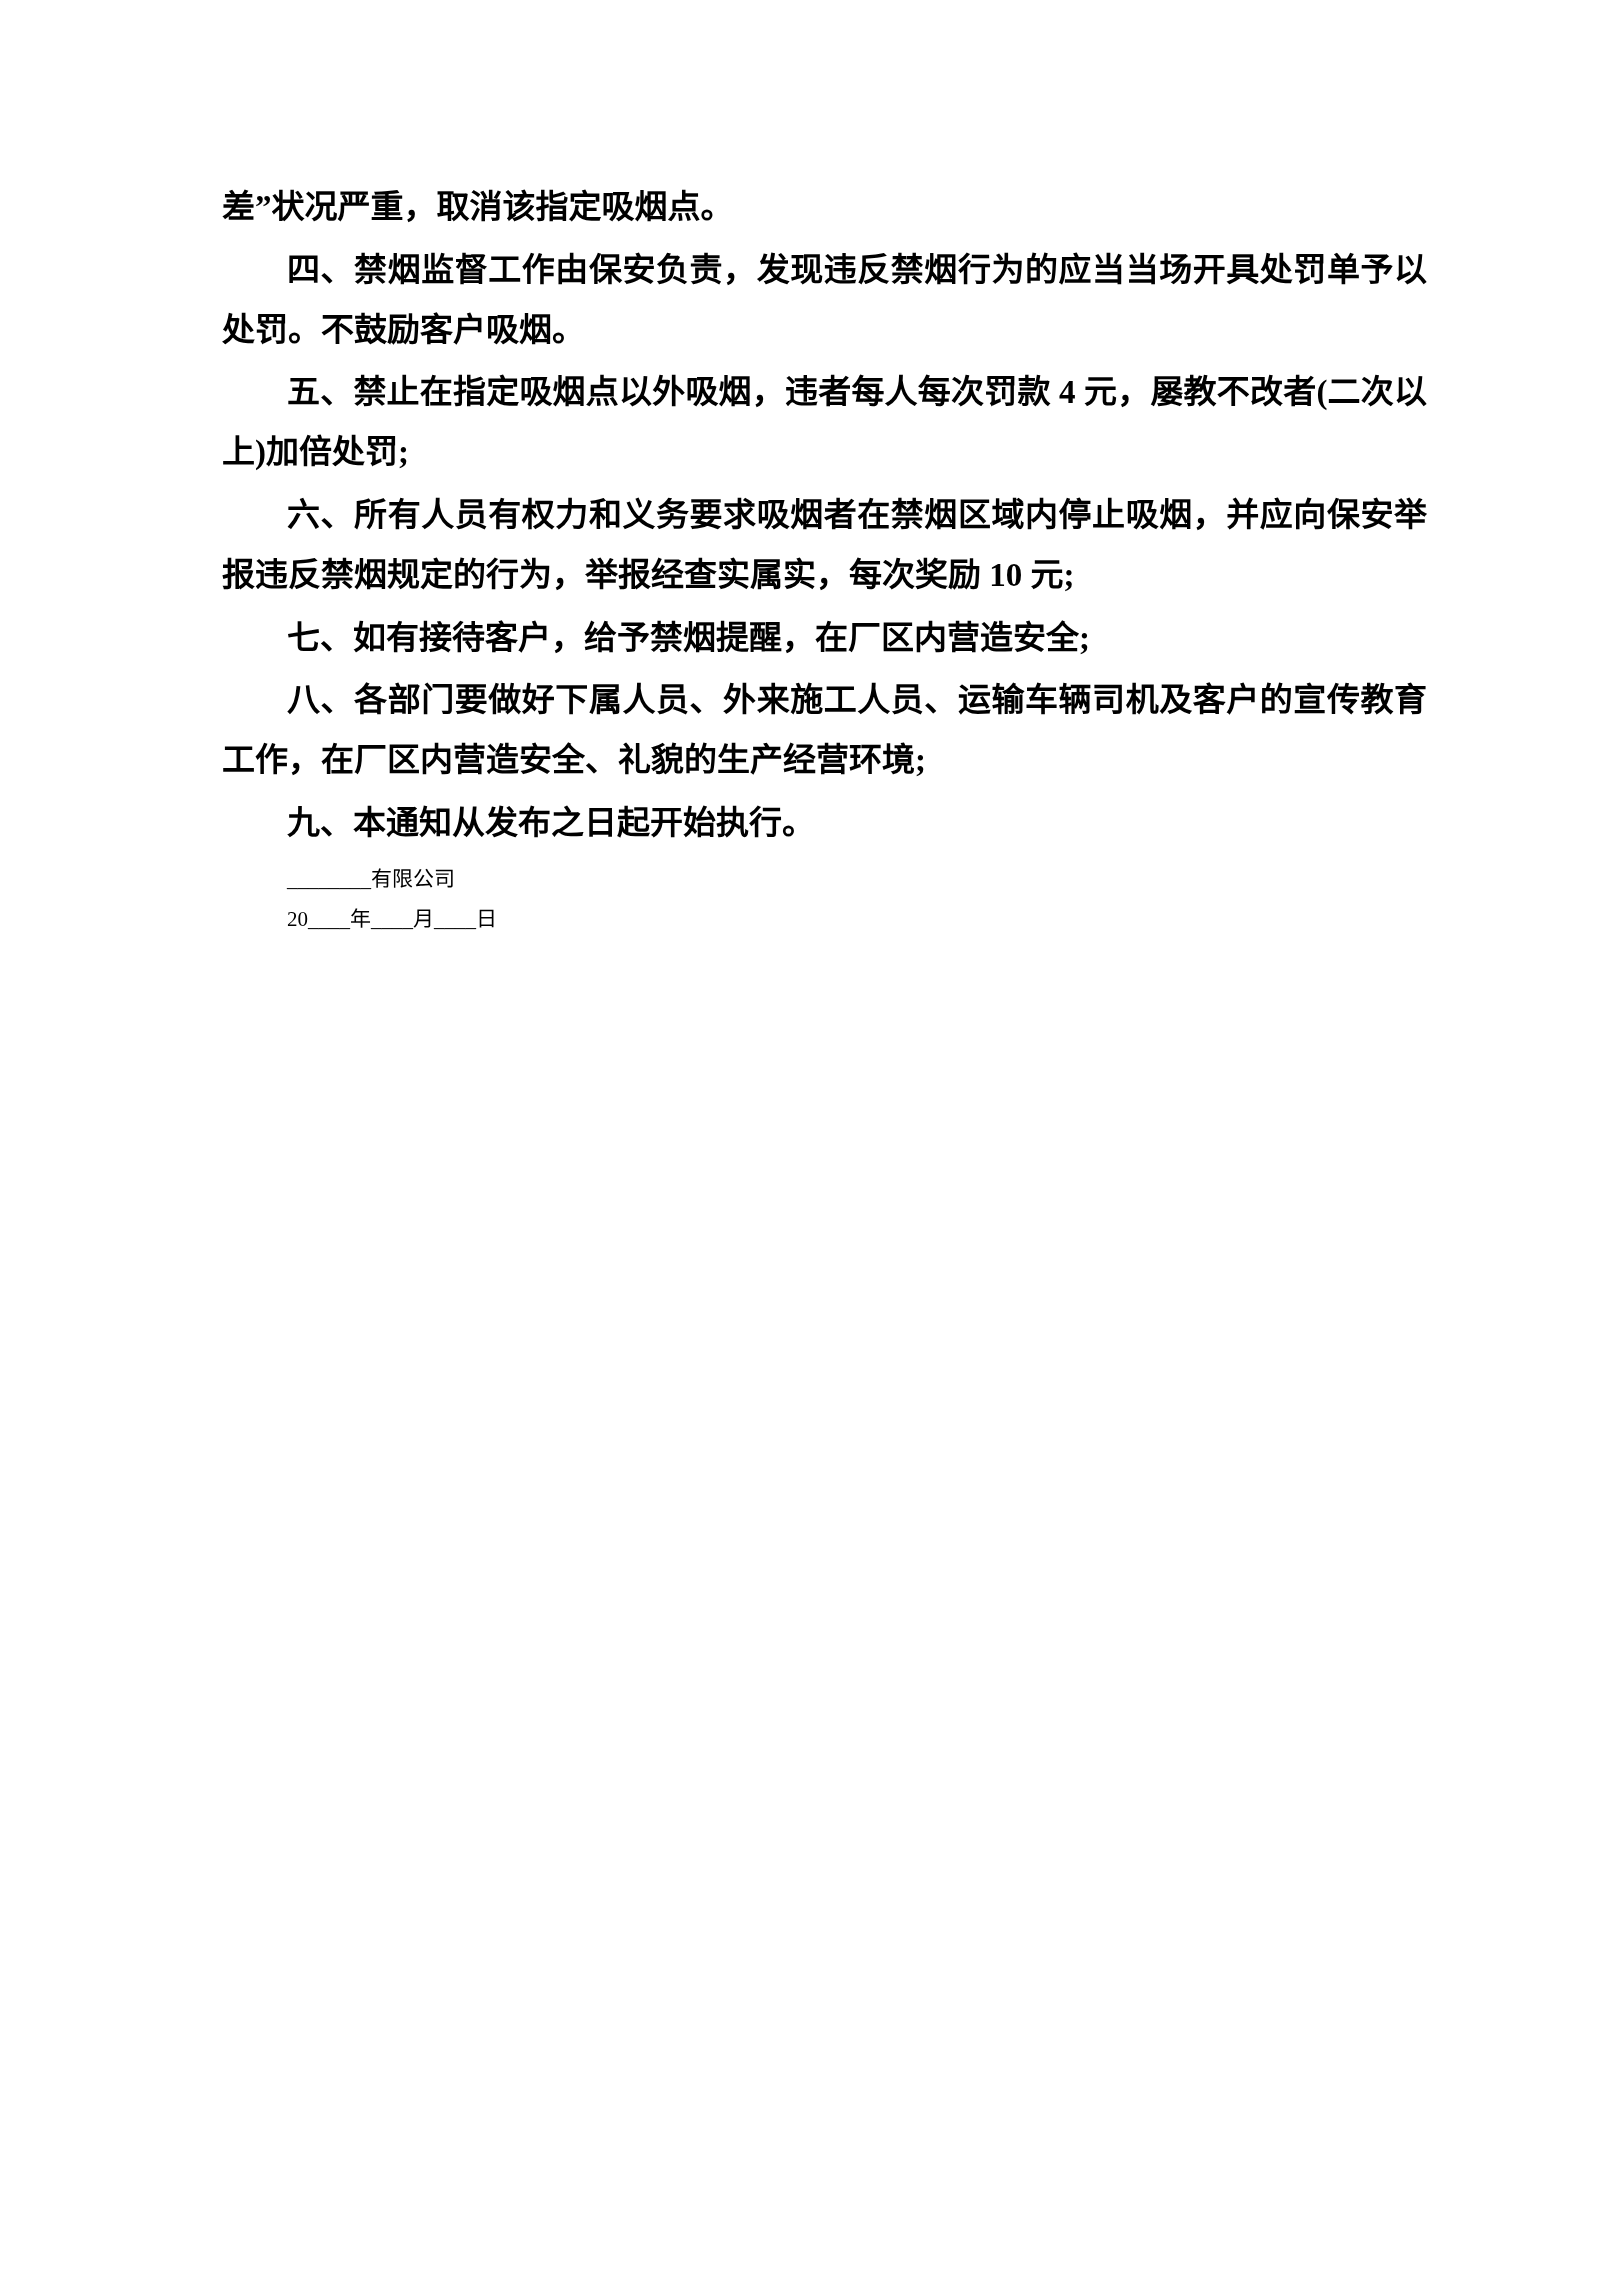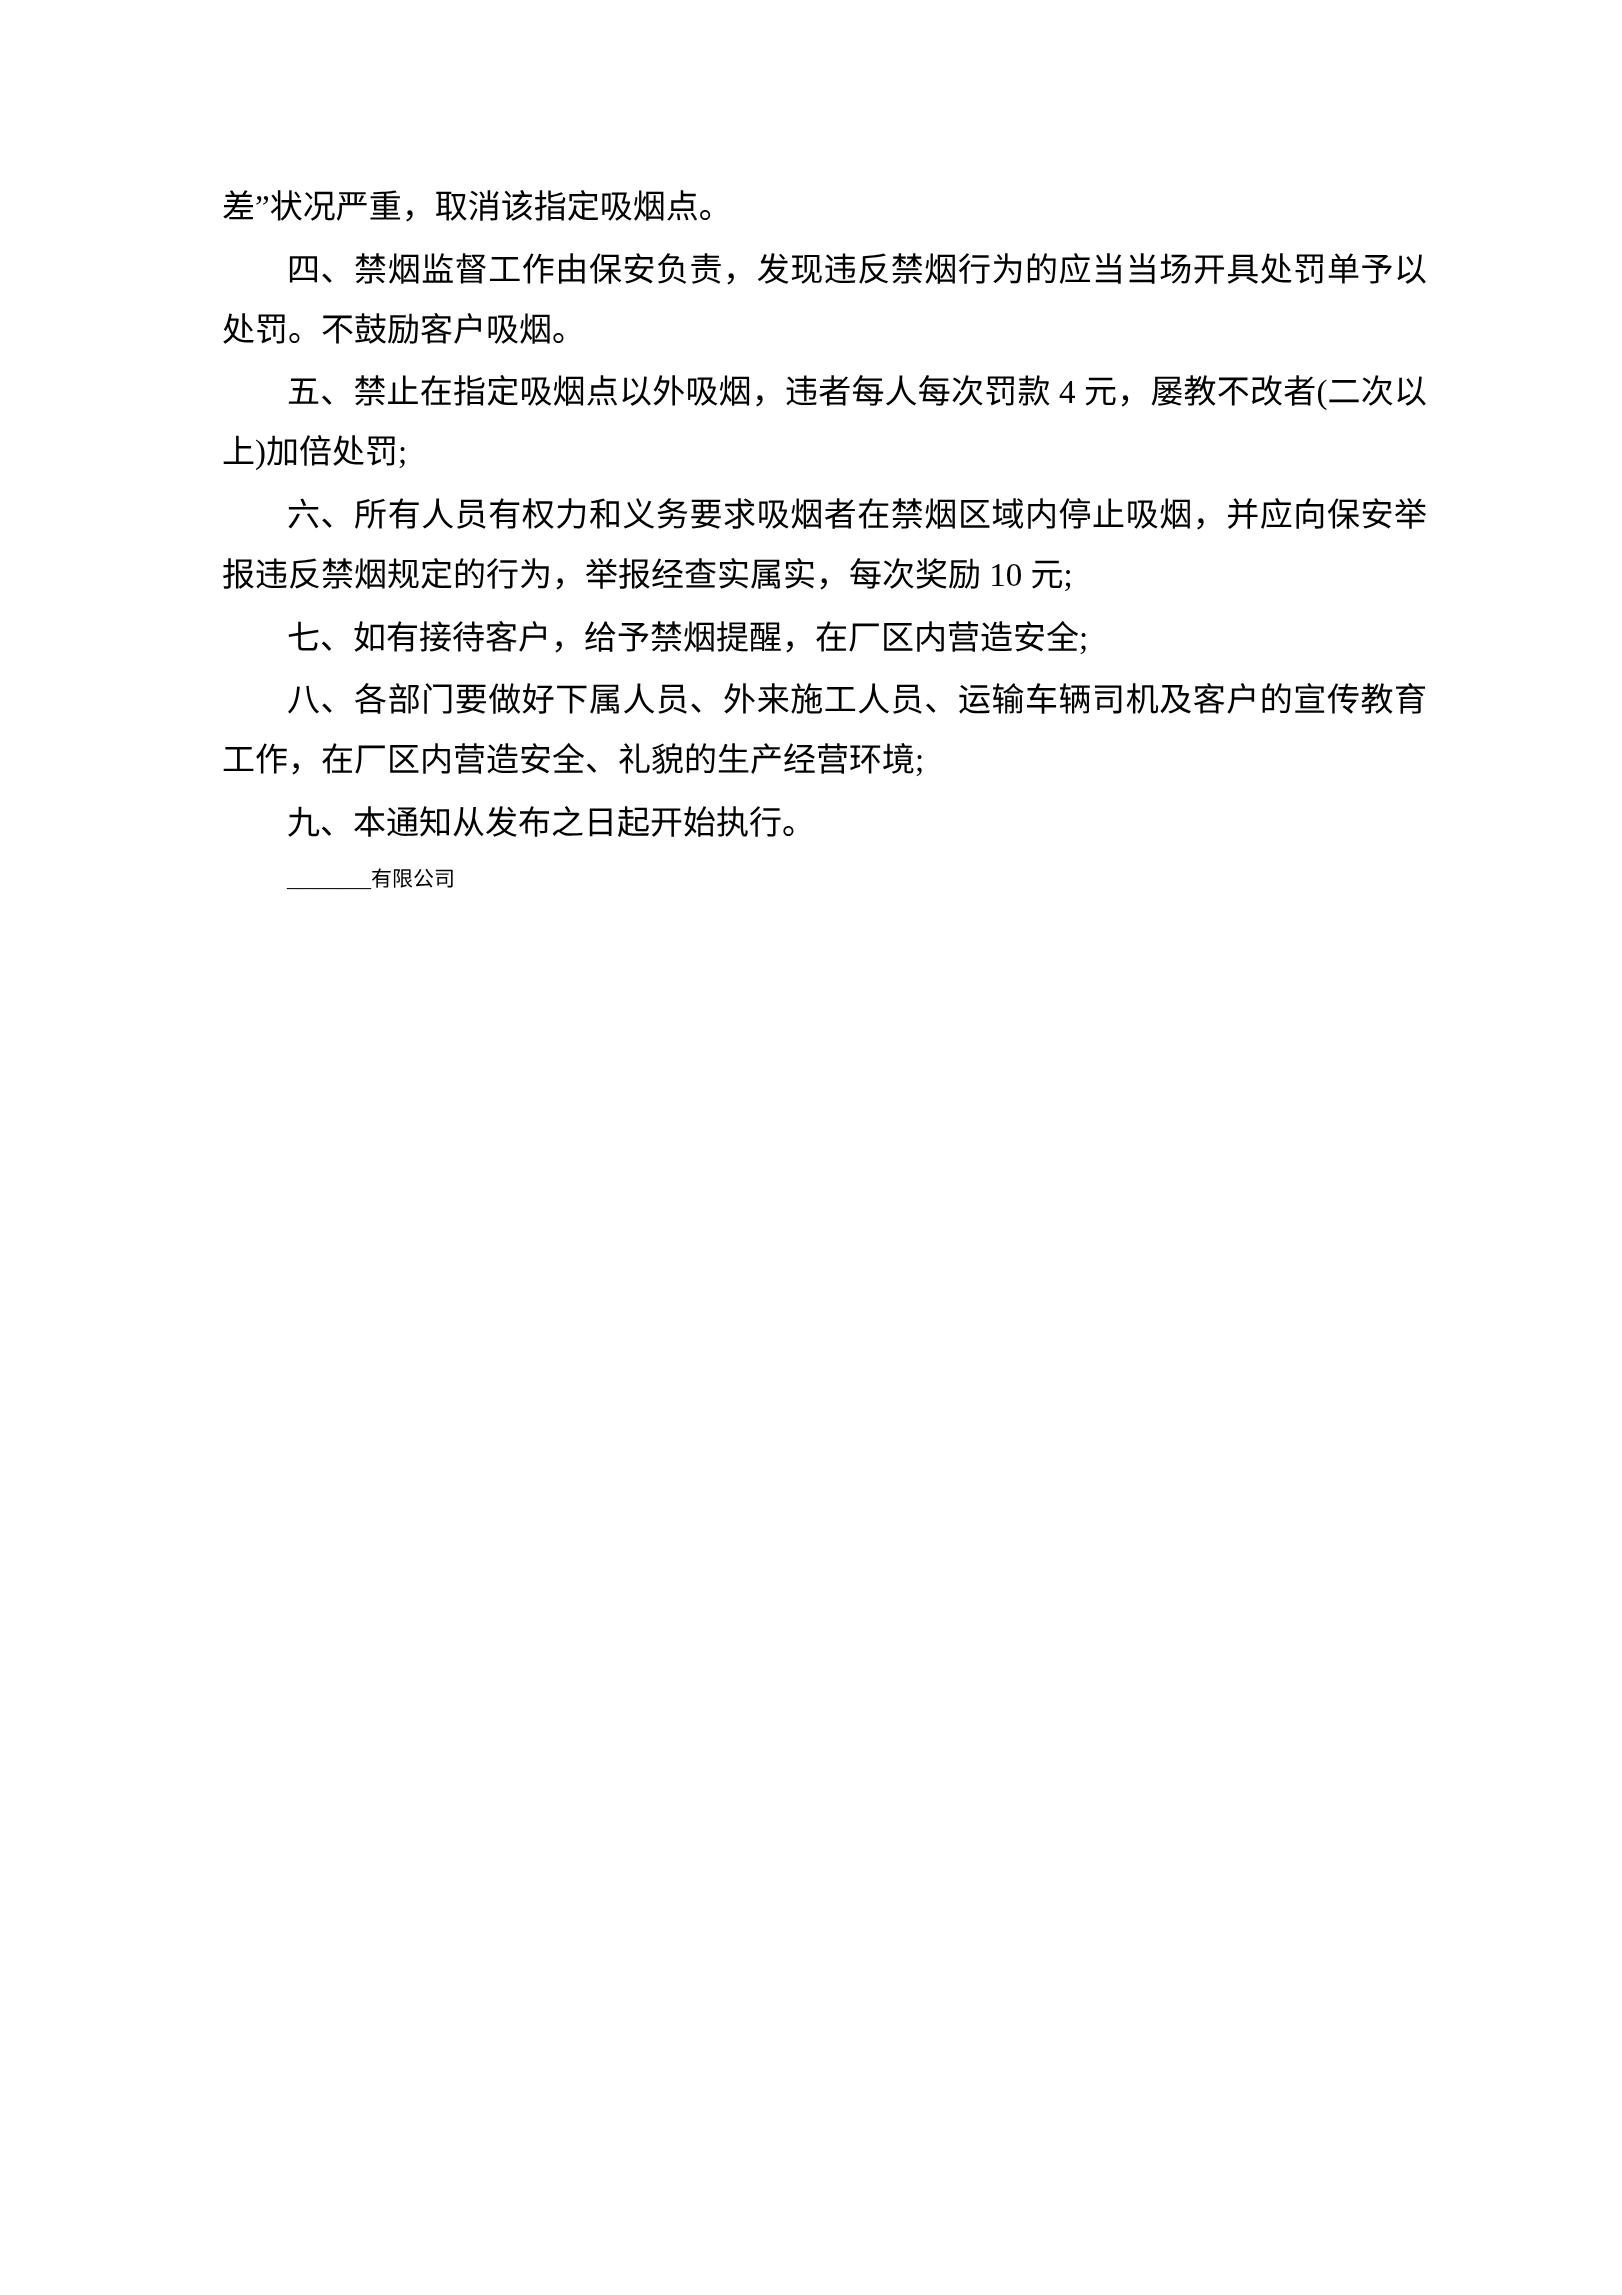--- a/index.html
+++ b/index.html
@@ -25,20 +25,21 @@
   .doc-body {
     font-size: 33px;
     line-height: 1.82;
     text-align: justify;
     text-justify: inter-ideograph;
   }
   .para {
     margin: 0 0 2.6px 0;
     text-indent: 0;
     white-space: normal;
+    font-weight: bold;
   }
   .para.indent {
     text-indent: 65px;
   }
   .sign-block {
     margin-top: 6.5px;
   }
   .sign-line {
     margin: 0 0 2.6px 0;
     text-indent: 65px;
@@ -64,18 +65,19 @@
     <p class="para indent">六、所有人员有权力和义务要求吸烟者在禁烟区域内停止吸烟，并应向保安举报违反禁烟规定的行为，举报经查实属实，每次奖励 10 元;</p>
 
     <p class="para indent">七、如有接待客户，给予禁烟提醒，在厂区内营造安全;</p>
 
     <p class="para indent">八、各部门要做好下属人员、外来施工人员、运输车辆司机及客户的宣传教育工作，在厂区内营造安全、礼貌的生产经营环境;</p>
 
     <p class="para indent">九、本通知从发布之日起开始执行。</p>
 
     <div class="sign-block">
       <p class="sign-line">________有限公司</p>
+      <p class="sign-line">20____年____月____日</p>
     </div>
 
     <div class="blank-rest"></div>
   </div>
 </div>
 
 
 </body></html>

